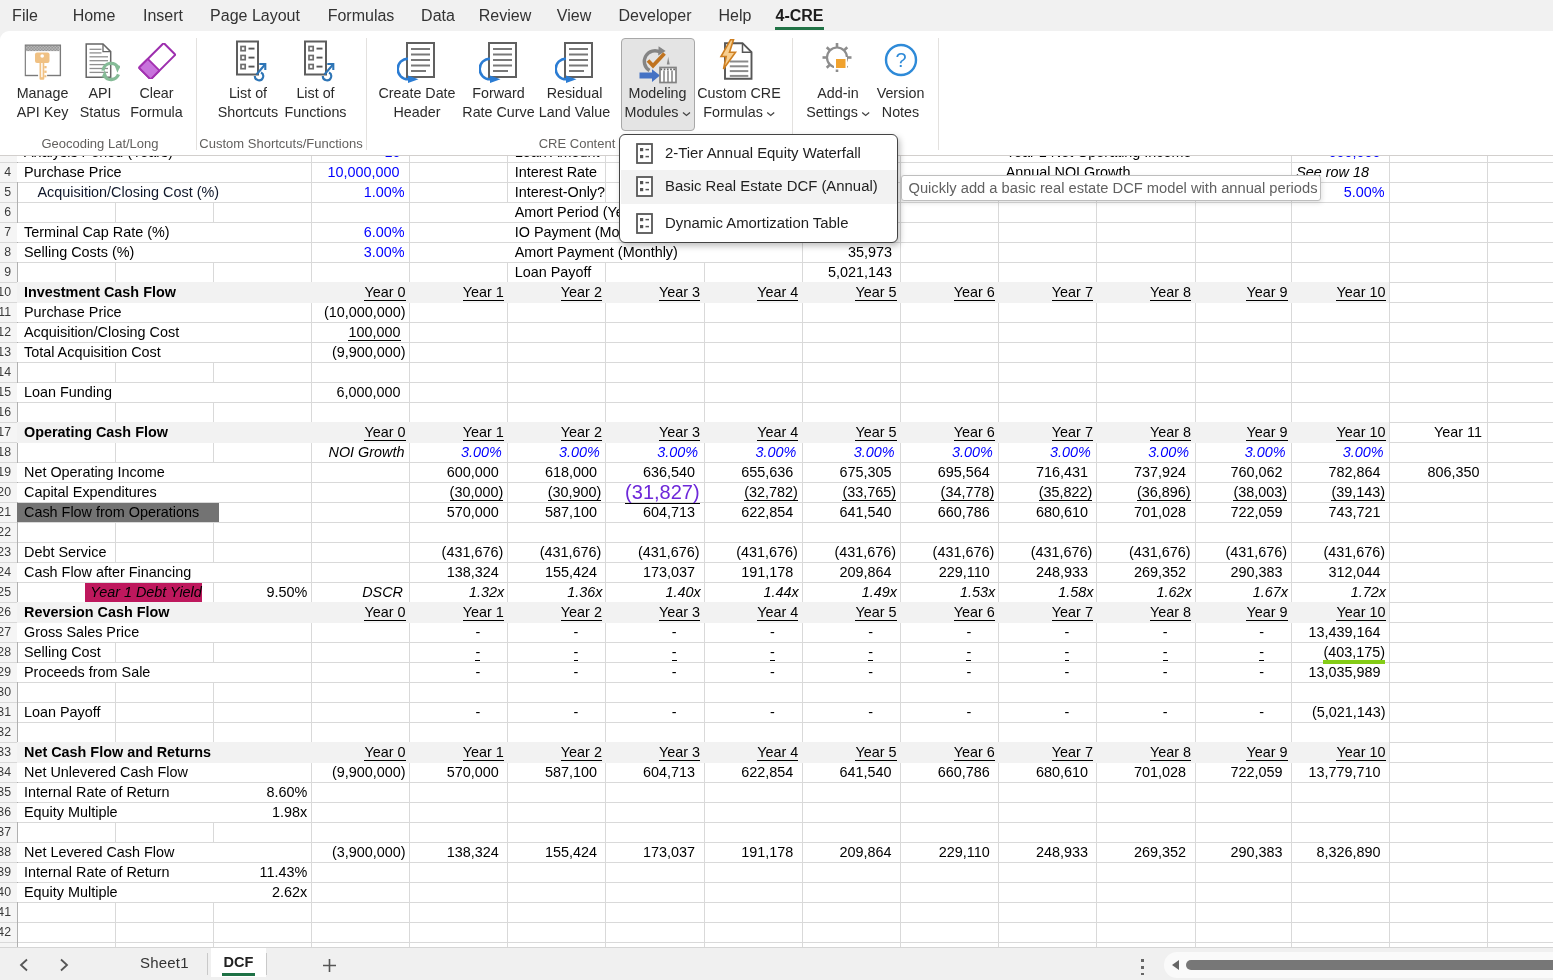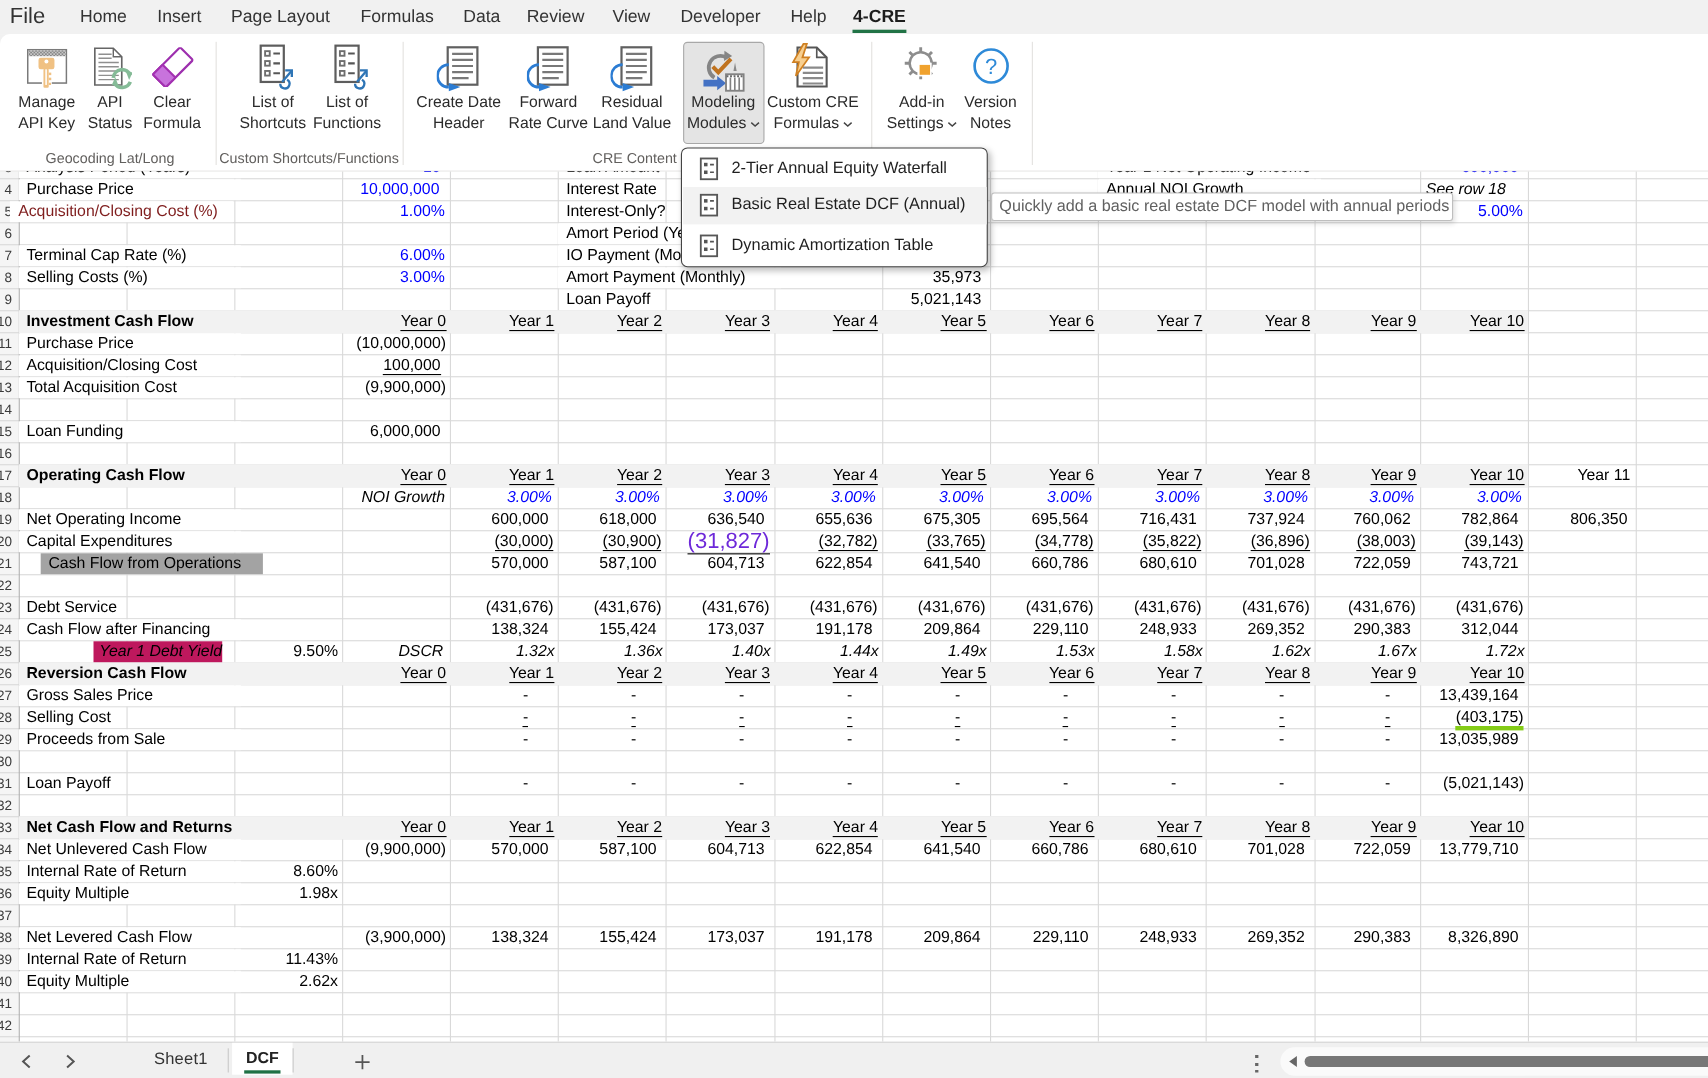--- a/index.html
+++ b/index.html
@@ -189,21 +189,21 @@
     <div style="position:absolute;left:16.5px;top:142.5px;height:19px;line-height:19.5px;font-size:14.4px;color:#000;white-space:nowrap;padding-left:7.5px;width:195.0px;background:#fff;overflow:visible;">Analysis Period (Years)</div>
     <div style="position:absolute;right:1152.5px;top:142.5px;height:19px;line-height:19.5px;font-size:14.4px;color:#0000ff;text-align:right;white-space:nowrap;">10</div>
     <div style="position:absolute;left:507.2px;top:142.5px;height:19px;line-height:19.5px;font-size:14.4px;color:#000;white-space:nowrap;padding-left:7.5px;">Loan Amount</div>
     <div style="position:absolute;left:998.2px;top:142.5px;height:19px;line-height:19.5px;font-size:14.4px;color:#000;white-space:nowrap;padding-left:7.5px;width:195.4px;background:#fff;overflow:visible;">Year 1 Net Operating Income</div>
     <div style="position:absolute;right:172.5px;top:142.5px;height:19px;line-height:19.5px;font-size:14.4px;color:#0000ff;text-align:right;white-space:nowrap;">600,000</div>
     <div style="position:absolute;left:16.5px;top:162.5px;height:19px;line-height:19.5px;font-size:14.4px;color:#000;white-space:nowrap;padding-left:7.5px;width:195.0px;background:#fff;overflow:visible;">Purchase Price</div>
     <div style="position:absolute;right:1153.5px;top:162.5px;height:19px;line-height:19.5px;font-size:14.4px;color:#0000ff;text-align:right;white-space:nowrap;">10,000,000</div>
     <div style="position:absolute;left:507.2px;top:162.5px;height:19px;line-height:19.5px;font-size:14.4px;color:#000;white-space:nowrap;padding-left:7.5px;">Interest Rate</div>
     <div style="position:absolute;left:998.2px;top:162.5px;height:19px;line-height:19.5px;font-size:14.4px;color:#000;white-space:nowrap;padding-left:7.5px;width:195.4px;background:#fff;overflow:visible;">Annual NOI Growth</div>
     <div style="position:absolute;right:184.0px;top:162.5px;height:19px;line-height:19.5px;font-size:14.4px;color:#000;text-align:right;white-space:nowrap;font-style:italic;">See row 18</div>
-    <div style="position:absolute;left:9px;top:182.5px;height:19px;line-height:19.5px;font-size:14.4px;color:#7f1d1d;white-space:nowrap;padding-left:7.5px;width:195.0px;background:#fff;overflow:visible;">Acquisition/Closing Cost (%)</div>
+    <div style="position:absolute;left:30px;top:182.5px;height:19px;line-height:19.5px;font-size:14.4px;color:#0f172a;white-space:nowrap;padding-left:7.5px;width:195.0px;background:#fff;overflow:visible;">Acquisition/Closing Cost (%)</div>
     <div style="position:absolute;right:1148.5px;top:182.5px;height:19px;line-height:19.5px;font-size:14.4px;color:#0000ff;text-align:right;white-space:nowrap;">1.00%</div>
     <div style="position:absolute;left:507.2px;top:182.5px;height:19px;line-height:19.5px;font-size:14.4px;color:#000;white-space:nowrap;padding-left:7.5px;">Interest-Only?</div>
     <div style="position:absolute;right:168.5px;top:182.5px;height:19px;line-height:19.5px;font-size:14.4px;color:#0000ff;text-align:right;white-space:nowrap;">5.00%</div>
     <div style="position:absolute;left:507.2px;top:202.5px;height:19px;line-height:19.5px;font-size:14.4px;color:#000;white-space:nowrap;padding-left:7.5px;width:195.4px;background:#fff;overflow:visible;">Amort Period (Years)</div>
     <div style="position:absolute;left:16.5px;top:222.5px;height:19px;line-height:19.5px;font-size:14.4px;color:#000;white-space:nowrap;padding-left:7.5px;width:195.0px;background:#fff;overflow:visible;">Terminal Cap Rate (%)</div>
     <div style="position:absolute;right:1148.5px;top:222.5px;height:19px;line-height:19.5px;font-size:14.4px;color:#0000ff;text-align:right;white-space:nowrap;">6.00%</div>
     <div style="position:absolute;left:507.2px;top:222.5px;height:19px;line-height:19.5px;font-size:14.4px;color:#000;white-space:nowrap;padding-left:7.5px;width:195.4px;background:#fff;overflow:visible;">IO Payment (Monthly)</div>
     <div style="position:absolute;left:16.5px;top:242.5px;height:19px;line-height:19.5px;font-size:14.4px;color:#000;white-space:nowrap;padding-left:7.5px;width:195.0px;background:#fff;overflow:visible;">Selling Costs (%)</div>
     <div style="position:absolute;right:1148.5px;top:242.5px;height:19px;line-height:19.5px;font-size:14.4px;color:#0000ff;text-align:right;white-space:nowrap;">3.00%</div>
     <div style="position:absolute;left:507.2px;top:242.5px;height:19px;line-height:19.5px;font-size:14.4px;color:#000;white-space:nowrap;padding-left:7.5px;width:195.4px;background:#fff;overflow:visible;">Amort Payment (Monthly)</div>
@@ -270,21 +270,21 @@
     <div style="position:absolute;right:1049.8px;top:482.5px;height:19px;line-height:19.5px;font-size:14.4px;color:#000;text-align:right;white-space:nowrap;"><span style="border-bottom:1px solid #000;padding-bottom:0px">(30,000)</span></div>
     <div style="position:absolute;right:951.6px;top:482.5px;height:19px;line-height:19.5px;font-size:14.4px;color:#000;text-align:right;white-space:nowrap;"><span style="border-bottom:1px solid #000;padding-bottom:0px">(30,900)</span></div>
     <div style="position:absolute;right:853.4px;top:482.5px;height:19px;line-height:19.5px;font-size:20px;color:#6d28d9;text-align:right;white-space:nowrap;"><span style="border-bottom:1px solid #000;padding-bottom:0px">(31,827)</span></div>
     <div style="position:absolute;right:755.2px;top:482.5px;height:19px;line-height:19.5px;font-size:14.4px;color:#000;text-align:right;white-space:nowrap;"><span style="border-bottom:1px solid #000;padding-bottom:0px">(32,782)</span></div>
     <div style="position:absolute;right:657.0px;top:482.5px;height:19px;line-height:19.5px;font-size:14.4px;color:#000;text-align:right;white-space:nowrap;"><span style="border-bottom:1px solid #000;padding-bottom:0px">(33,765)</span></div>
     <div style="position:absolute;right:558.8px;top:482.5px;height:19px;line-height:19.5px;font-size:14.4px;color:#000;text-align:right;white-space:nowrap;"><span style="border-bottom:1px solid #000;padding-bottom:0px">(34,778)</span></div>
     <div style="position:absolute;right:460.6px;top:482.5px;height:19px;line-height:19.5px;font-size:14.4px;color:#000;text-align:right;white-space:nowrap;"><span style="border-bottom:1px solid #000;padding-bottom:0px">(35,822)</span></div>
     <div style="position:absolute;right:362.4px;top:482.5px;height:19px;line-height:19.5px;font-size:14.4px;color:#000;text-align:right;white-space:nowrap;"><span style="border-bottom:1px solid #000;padding-bottom:0px">(36,896)</span></div>
     <div style="position:absolute;right:266.0px;top:482.5px;height:19px;line-height:19.5px;font-size:14.4px;color:#000;text-align:right;white-space:nowrap;"><span style="border-bottom:1px solid #000;padding-bottom:0px">(38,003)</span></div>
     <div style="position:absolute;right:168.0px;top:482.5px;height:19px;line-height:19.5px;font-size:14.4px;color:#000;text-align:right;white-space:nowrap;"><span style="border-bottom:1px solid #000;padding-bottom:0px">(39,143)</span></div>
-    <div style="position:absolute;left:16.5px;top:502.5px;height:19px;line-height:19.5px;font-size:14.4px;color:#000;white-space:nowrap;padding-left:7.5px;width:195.0px;background:#a3a3a3;overflow:visible;margin-left:20px;">Cash Flow from Operations</div>
+    <div style="position:absolute;left:16.5px;top:502.5px;height:19px;line-height:19.5px;font-size:14.4px;color:#000;white-space:nowrap;padding-left:7.5px;width:195.0px;background:#737373;overflow:visible;">Cash Flow from Operations</div>
     <div style="position:absolute;right:1054.3px;top:502.5px;height:19px;line-height:19.5px;font-size:14.4px;color:#000;text-align:right;white-space:nowrap;">570,000</div>
     <div style="position:absolute;right:956.1px;top:502.5px;height:19px;line-height:19.5px;font-size:14.4px;color:#000;text-align:right;white-space:nowrap;">587,100</div>
     <div style="position:absolute;right:857.9px;top:502.5px;height:19px;line-height:19.5px;font-size:14.4px;color:#000;text-align:right;white-space:nowrap;">604,713</div>
     <div style="position:absolute;right:759.7px;top:502.5px;height:19px;line-height:19.5px;font-size:14.4px;color:#000;text-align:right;white-space:nowrap;">622,854</div>
     <div style="position:absolute;right:661.5px;top:502.5px;height:19px;line-height:19.5px;font-size:14.4px;color:#000;text-align:right;white-space:nowrap;">641,540</div>
     <div style="position:absolute;right:563.3px;top:502.5px;height:19px;line-height:19.5px;font-size:14.4px;color:#000;text-align:right;white-space:nowrap;">660,786</div>
     <div style="position:absolute;right:465.1px;top:502.5px;height:19px;line-height:19.5px;font-size:14.4px;color:#000;text-align:right;white-space:nowrap;">680,610</div>
     <div style="position:absolute;right:366.9px;top:502.5px;height:19px;line-height:19.5px;font-size:14.4px;color:#000;text-align:right;white-space:nowrap;">701,028</div>
     <div style="position:absolute;right:270.5px;top:502.5px;height:19px;line-height:19.5px;font-size:14.4px;color:#000;text-align:right;white-space:nowrap;">722,059</div>
     <div style="position:absolute;right:172.5px;top:502.5px;height:19px;line-height:19.5px;font-size:14.4px;color:#000;text-align:right;white-space:nowrap;">743,721</div>
@@ -418,21 +418,21 @@
     <div style="position:absolute;right:465.1px;top:842.5px;height:19px;line-height:19.5px;font-size:14.4px;color:#000;text-align:right;white-space:nowrap;">248,933</div>
     <div style="position:absolute;right:366.9px;top:842.5px;height:19px;line-height:19.5px;font-size:14.4px;color:#000;text-align:right;white-space:nowrap;">269,352</div>
     <div style="position:absolute;right:270.5px;top:842.5px;height:19px;line-height:19.5px;font-size:14.4px;color:#000;text-align:right;white-space:nowrap;">290,383</div>
     <div style="position:absolute;right:172.5px;top:842.5px;height:19px;line-height:19.5px;font-size:14.4px;color:#000;text-align:right;white-space:nowrap;">8,326,890</div>
     <div style="position:absolute;left:16.5px;top:862.5px;height:19px;line-height:19.5px;font-size:14.4px;color:#000;white-space:nowrap;padding-left:7.5px;width:195.0px;background:#fff;overflow:visible;">Internal Rate of Return</div>
     <div style="position:absolute;right:1245.7px;top:862.5px;height:19px;line-height:19.5px;font-size:14.4px;color:#000;text-align:right;white-space:nowrap;">11.43%</div>
     <div style="position:absolute;left:16.5px;top:882.5px;height:19px;line-height:19.5px;font-size:14.4px;color:#000;white-space:nowrap;padding-left:7.5px;width:195.0px;background:#fff;overflow:visible;">Equity Multiple</div>
     <div style="position:absolute;right:1245.7px;top:882.5px;height:19px;line-height:19.5px;font-size:14.4px;color:#000;text-align:right;white-space:nowrap;">2.62x</div>
   </div>
 <div style="position:absolute;left:0;top:0;width:1553px;height:31px;background:#f1f1f1"></div>
-<div style="position:absolute;left:25px;top:0;height:16px;line-height:31px;transform:translateX(-50%);font-size:20px;color:#333;white-space:nowrap">File</div>
+<div style="position:absolute;left:25px;top:0;height:16px;line-height:31px;transform:translateX(-50%);font-size:16px;color:#333;white-space:nowrap">File</div>
 <div style="position:absolute;left:94px;top:0;height:31px;line-height:31px;transform:translateX(-50%);font-size:16px;color:#333;white-space:nowrap">Home</div>
 <div style="position:absolute;left:163px;top:0;height:31px;line-height:31px;transform:translateX(-50%);font-size:16px;color:#333;white-space:nowrap">Insert</div>
 <div style="position:absolute;left:255px;top:0;height:31px;line-height:31px;transform:translateX(-50%);font-size:16px;color:#333;white-space:nowrap">Page Layout</div>
 <div style="position:absolute;left:361px;top:0;height:31px;line-height:31px;transform:translateX(-50%);font-size:16px;color:#333;white-space:nowrap">Formulas</div>
 <div style="position:absolute;left:438px;top:0;height:31px;line-height:31px;transform:translateX(-50%);font-size:16px;color:#333;white-space:nowrap">Data</div>
 <div style="position:absolute;left:505px;top:0;height:31px;line-height:31px;transform:translateX(-50%);font-size:16px;color:#333;white-space:nowrap">Review</div>
 <div style="position:absolute;left:574px;top:0;height:31px;line-height:31px;transform:translateX(-50%);font-size:16px;color:#333;white-space:nowrap">View</div>
 <div style="position:absolute;left:655px;top:0;height:31px;line-height:31px;transform:translateX(-50%);font-size:16px;color:#333;white-space:nowrap">Developer</div>
 <div style="position:absolute;left:735px;top:0;height:31px;line-height:31px;transform:translateX(-50%);font-size:16px;color:#333;white-space:nowrap">Help</div>
 <div style="position:absolute;left:799.5px;top:0;height:31px;line-height:31px;transform:translateX(-50%);font-size:16px;font-weight:bold;color:#1d1d1d;white-space:nowrap">4-CRE</div>

